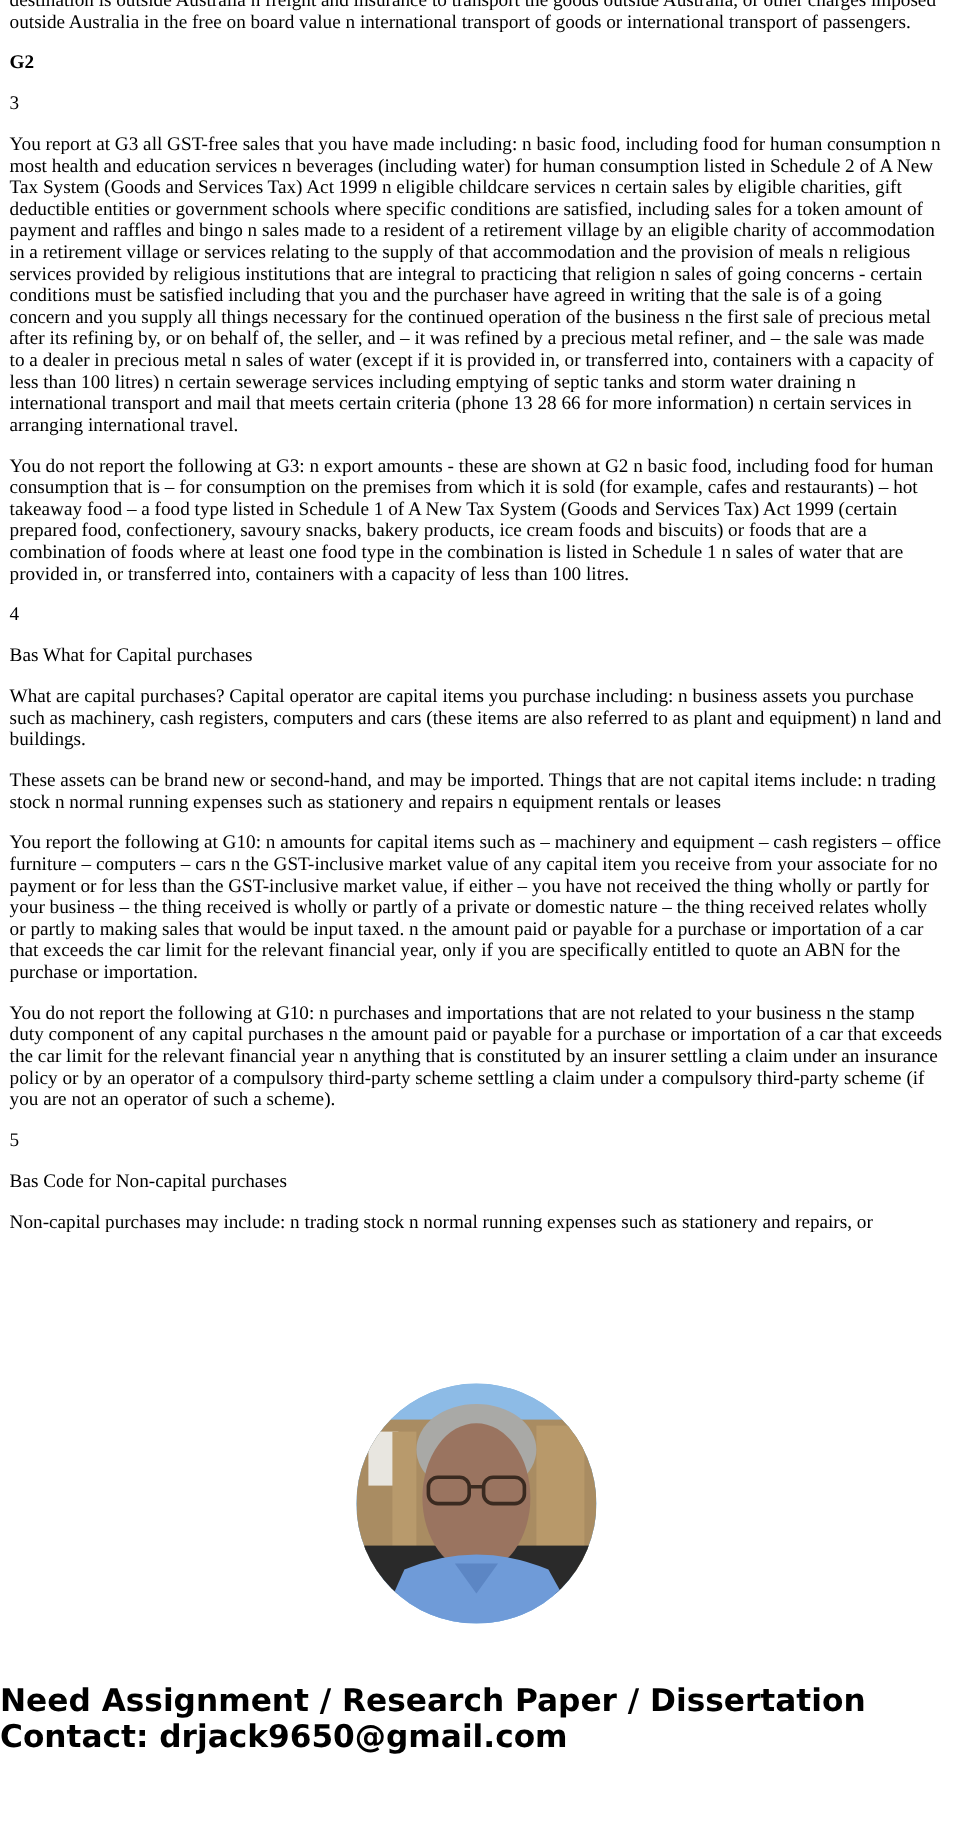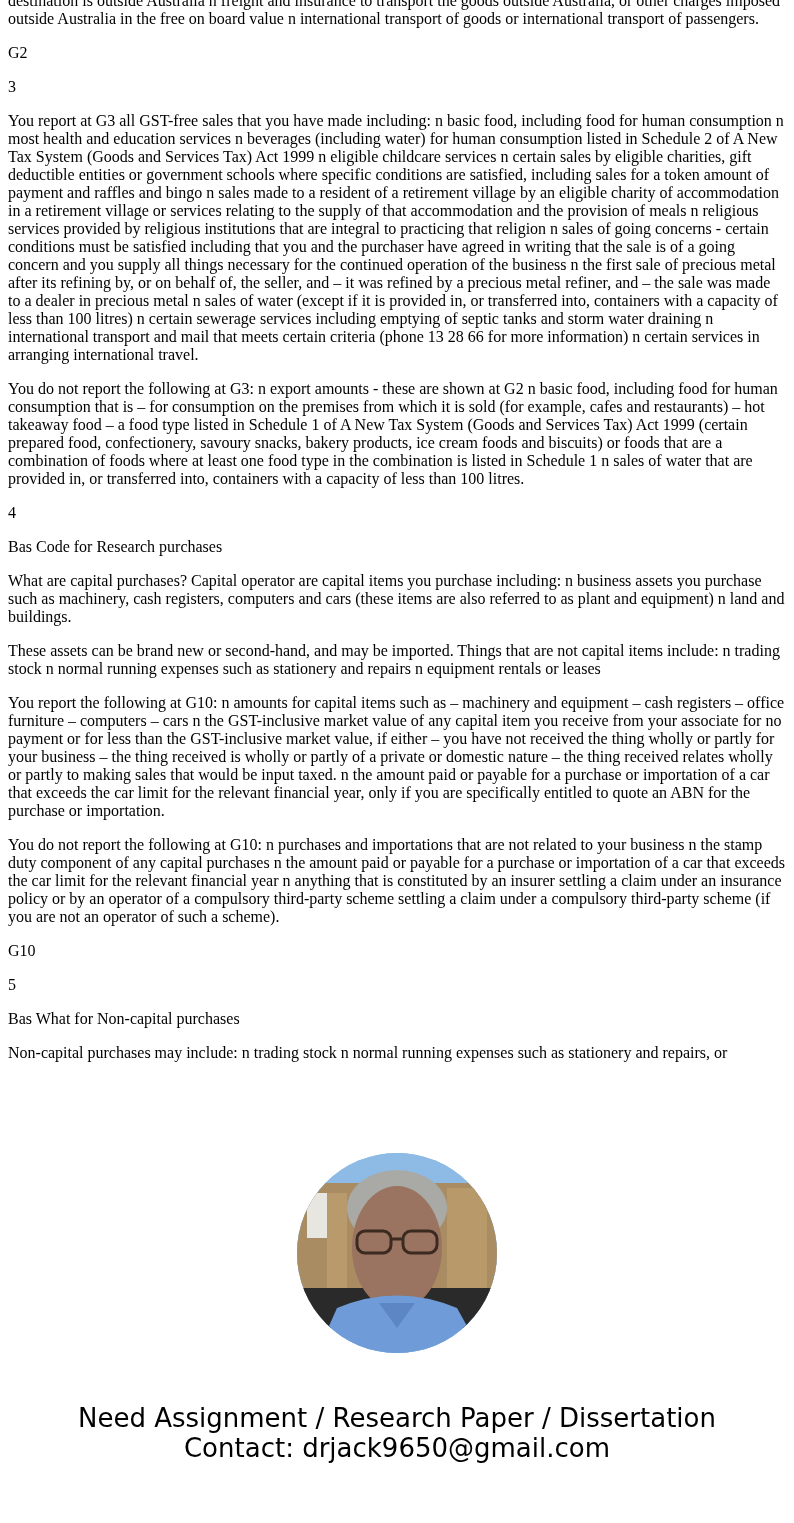--- a/index.html
+++ b/index.html
@@ -22,21 +22,21 @@
   }
   .doc-content {
     position: absolute;
     left: 8px;
     right: 8px;
     top: -8px;
   }
   .doc-content p {
     margin: 0 0 16px 0;
   }
-  .code-heading { font-weight: normal; }
+  .code-heading { font-weight: bold; }
   .footer-promo {
     width: 794px;
     height: 401px;
     position: relative;
     background: #fff;
   }
   .avatar {
     position: absolute;
     left: 297px;
     top: 31px;
@@ -45,48 +45,47 @@
     border-radius: 50%;
     overflow: hidden;
     background: #7fb2e0;
   }
   .avatar svg { display: block; }
   .promo-text {
     position: absolute;
     left: 0;
     width: 794px;
     top: 281px;
-    text-align: center;
+    text-align: left;
     font-family: "DejaVu Sans", sans-serif;
-    font-weight: normal;
+    font-weight: bold;
     font-size: 26px;
     line-height: 30px;
     color: #000;
   }
   .promo-text div { margin: 0; }
 </style>
 </head>
 <body>
 
 <div class="doc-viewport">
   <div class="doc-content">
     <p>destination is outside Australia n freight and insurance to transport the goods outside Australia, or other charges imposed outside Australia in the free on board value n international transport of goods or international transport of passengers.</p>
     <p class="code-heading">G2</p>
     <p>3</p>
     <p>You report at G3 all GST-free sales that you have made including: n basic food, including food for human consumption n most health and education services n beverages (including water) for human consumption listed in Schedule 2 of A New Tax System (Goods and Services Tax) Act 1999 n eligible childcare services n certain sales by eligible charities, gift deductible entities or government schools where specific conditions are satisfied, including sales for a token amount of payment and raffles and bingo n sales made to a resident of a retirement village by an eligible charity of accommodation in a retirement village or services relating to the supply of that accommodation and the provision of meals n religious services provided by religious institutions that are integral to practicing that religion n sales of going concerns - certain conditions must be satisfied including that you and the purchaser have agreed in writing that the sale is of a going concern and you supply all things necessary for the continued operation of the business n the first sale of precious metal after its refining by, or on behalf of, the seller, and – it was refined by a precious metal refiner, and – the sale was made to a dealer in precious metal n sales of water (except if it is provided in, or transferred into, containers with a capacity of less than 100 litres) n certain sewerage services including emptying of septic tanks and storm water draining n international transport and mail that meets certain criteria (phone 13 28 66 for more information) n certain services in arranging international travel.</p>
     <p>You do not report the following at G3: n export amounts - these are shown at G2 n basic food, including food for human consumption that is – for consumption on the premises from which it is sold (for example, cafes and restaurants) – hot takeaway food – a food type listed in Schedule 1 of A New Tax System (Goods and Services Tax) Act 1999 (certain prepared food, confectionery, savoury snacks, bakery products, ice cream foods and biscuits) or foods that are a combination of foods where at least one food type in the combination is listed in Schedule 1 n sales of water that are provided in, or transferred into, containers with a capacity of less than 100 litres.</p>
     <p>4</p>
-    <p>Bas Code for Research purchases</p>
+    <p>Bas What for Capital purchases</p>
     <p>What are capital purchases? Capital operator are capital items you purchase including: n business assets you purchase such as machinery, cash registers, computers and cars (these items are also referred to as plant and equipment) n land and buildings.</p>
     <p>These assets can be brand new or second-hand, and may be imported. Things that are not capital items include: n trading stock n normal running expenses such as stationery and repairs n equipment rentals or leases</p>
     <p>You report the following at G10: n amounts for capital items such as – machinery and equipment – cash registers – office furniture – computers – cars n the GST-inclusive market value of any capital item you receive from your associate for no payment or for less than the GST-inclusive market value, if either – you have not received the thing wholly or partly for your business – the thing received is wholly or partly of a private or domestic nature – the thing received relates wholly or partly to making sales that would be input taxed. n the amount paid or payable for a purchase or importation of a car that exceeds the car limit for the relevant financial year, only if you are specifically entitled to quote an ABN for the purchase or importation.</p>
     <p>You do not report the following at G10: n purchases and importations that are not related to your business n the stamp duty component of any capital purchases n the amount paid or payable for a purchase or importation of a car that exceeds the car limit for the relevant financial year n anything that is constituted by an insurer settling a claim under an insurance policy or by an operator of a compulsory third-party scheme settling a claim under a compulsory third-party scheme (if you are not an operator of such a scheme).</p>
-    <p class="code-heading">G10</p>
     <p>5</p>
-    <p>Bas What for Non-capital purchases</p>
+    <p>Bas Code for Non-capital purchases</p>
     <p>Non-capital purchases may include: n trading stock n normal running expenses such as stationery and repairs, or</p>
   </div>
 </div>
 
 <div class="footer-promo">
   <div class="avatar" title="portrait of man with glasses in blue shirt">
     <svg width="200" height="200" viewBox="0 0 200 200">
       <rect x="0" y="0" width="200" height="200" fill="#8dbbe6"></rect>
       <rect x="0" y="30" width="200" height="130" fill="#a98c62"></rect>
       <rect x="10" y="40" width="25" height="45" fill="#e8e6e0"></rect>

